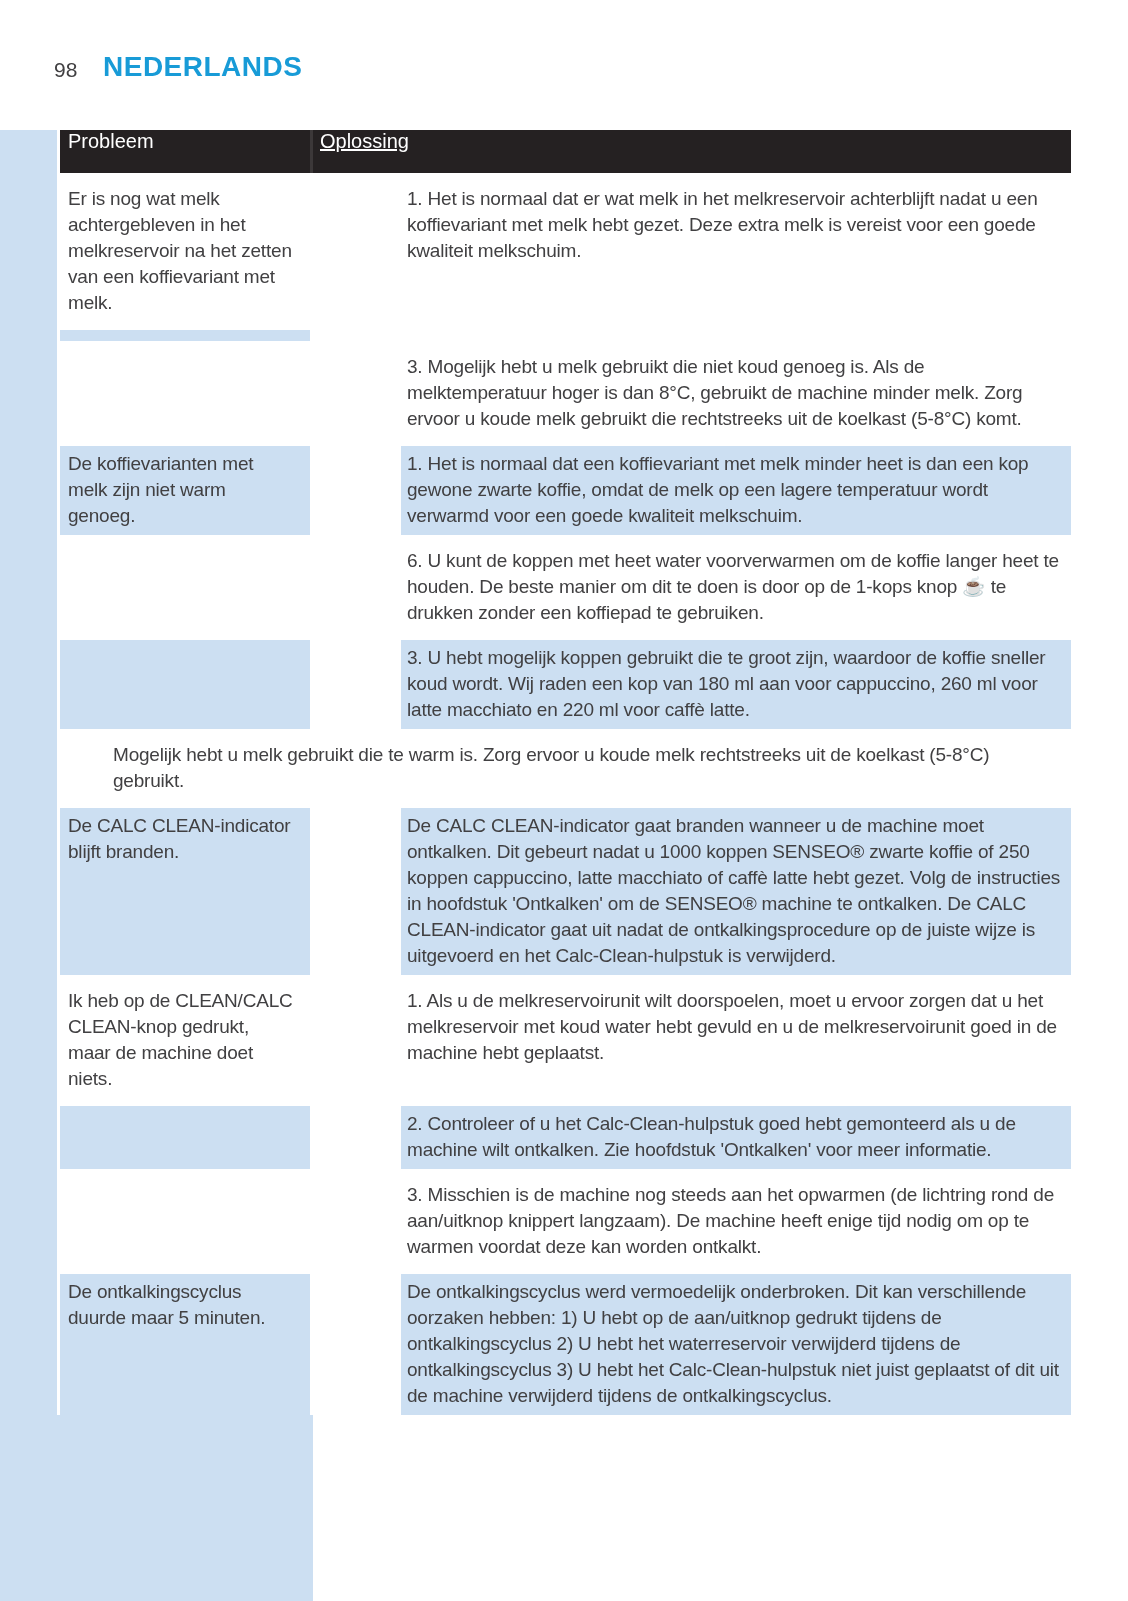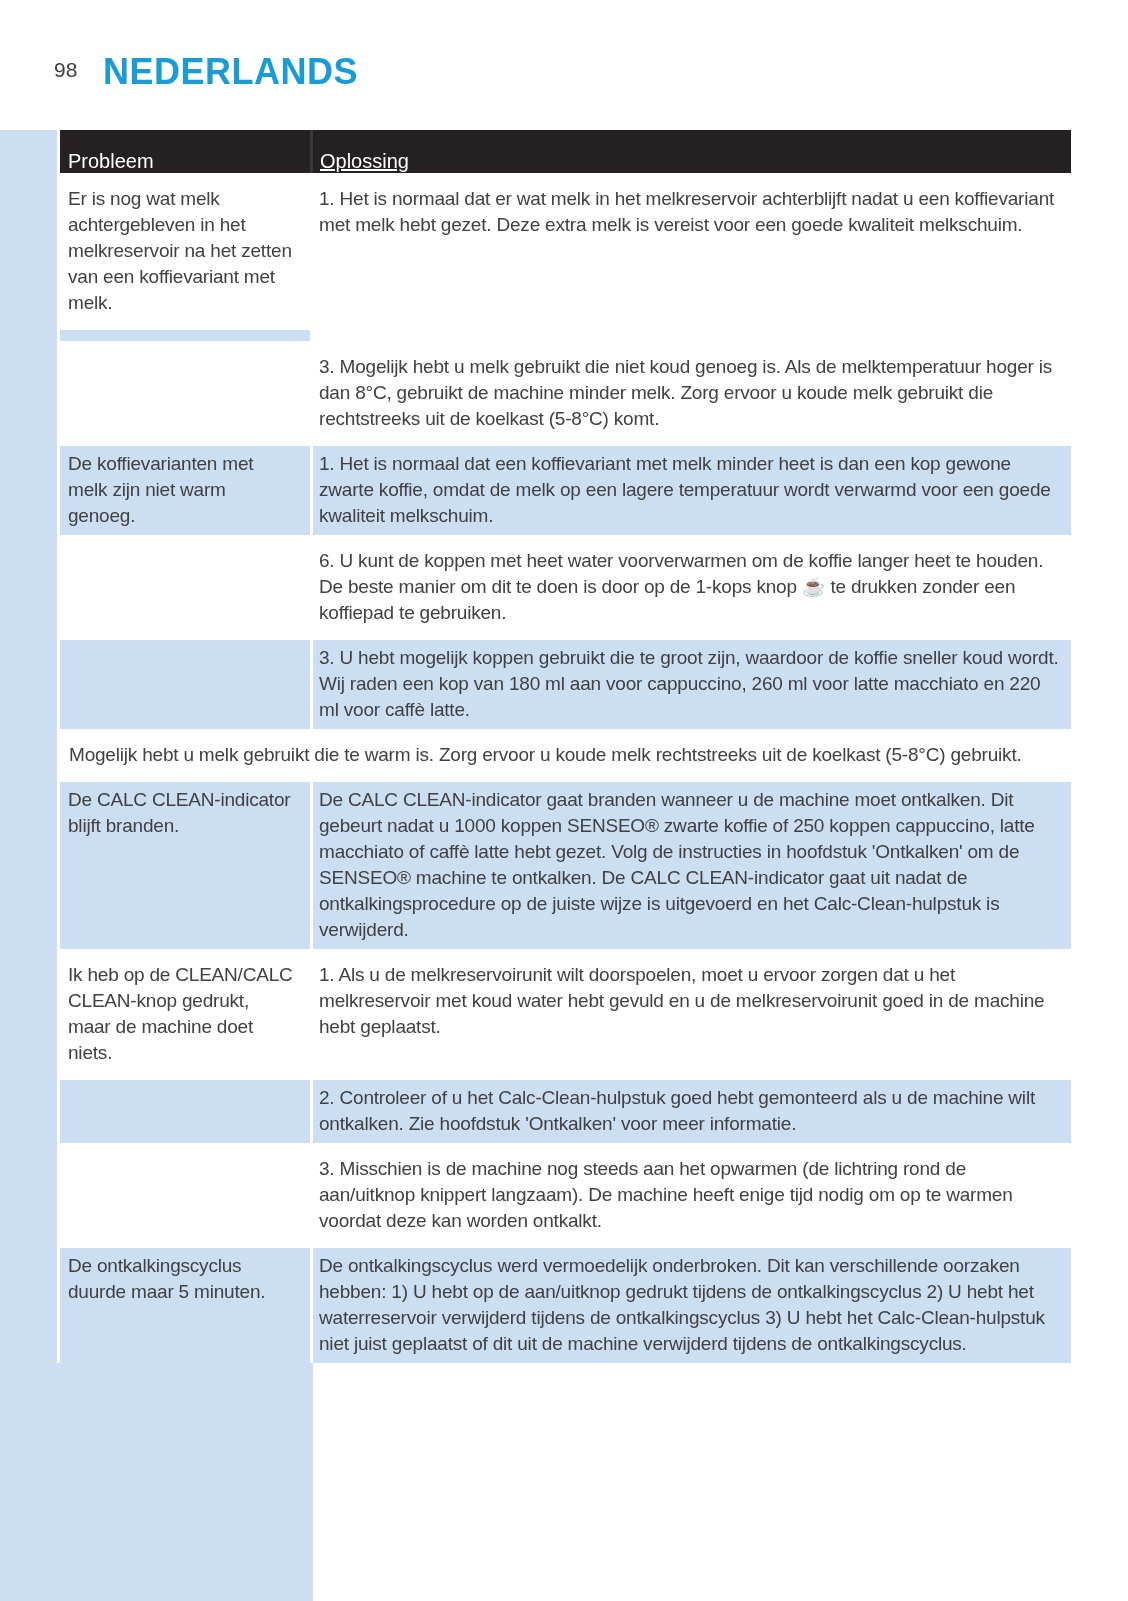--- a/index.html
+++ b/index.html
@@ -2,36 +2,36 @@
 <html><head>
 <meta charset="utf-8">
 <style>
   html,body{margin:0;padding:0;background:#ffffff;}
   .page{
     position:relative;width:1088px;height:1601px;background:#ffffff;
     font-family:"Liberation Sans",sans-serif;color:#414042;overflow:hidden;
   }
   .pagenum{position:absolute;left:54px;top:58px;font-size:21px;color:#414042;}
   .lang{
-    position:absolute;left:103px;top:51px;font-size:36px;font-weight:700;
+    position:absolute;left:103px;top:51px;font-size:28px;font-weight:700;
     color:#189BD7;letter-spacing:.5px;
   }
   .strip{position:absolute;left:0;top:130px;width:57px;height:1471px;background:#CCDFF2;}
   .tablewrap{
     position:absolute;left:60px;top:130px;width:1011px;height:1471px;
     display:flex;flex-direction:column;
   }
   .thead{
     display:flex;flex:0 0 43px;height:43px;background:#252122;color:#ffffff;
-    font-size:20px;align-items:flex-end;
+    font-size:20px;align-items:flex-start;
   }
   .thead .hproblem{width:250px;padding-left:8px;box-sizing:border-box;}
   .thead .hsep{width:3px;height:100%;background:#3c3839;}
   .thead .hsolution{padding-left:7px;text-decoration:underline;}
-  .row{display:flex;margin-top:8px;}
+  .row{display:flex;margin-top:8px;gap:44px;}
   .cell{
     box-sizing:border-box;font-size:19px;line-height:26px;
     letter-spacing:-0.2px;padding:5px 10px 6px 8px;
   }
   .problem{width:250px;padding-right:14px;}
   .sep{width:3px;}
   .solution{flex:1;padding-left:6px;}
   .alt .cell{background:#CCDFF2;}
   .filler{flex:1;min-height:0;width:313px;margin-left:-60px;background:#CCDFF2;}
 </style>

